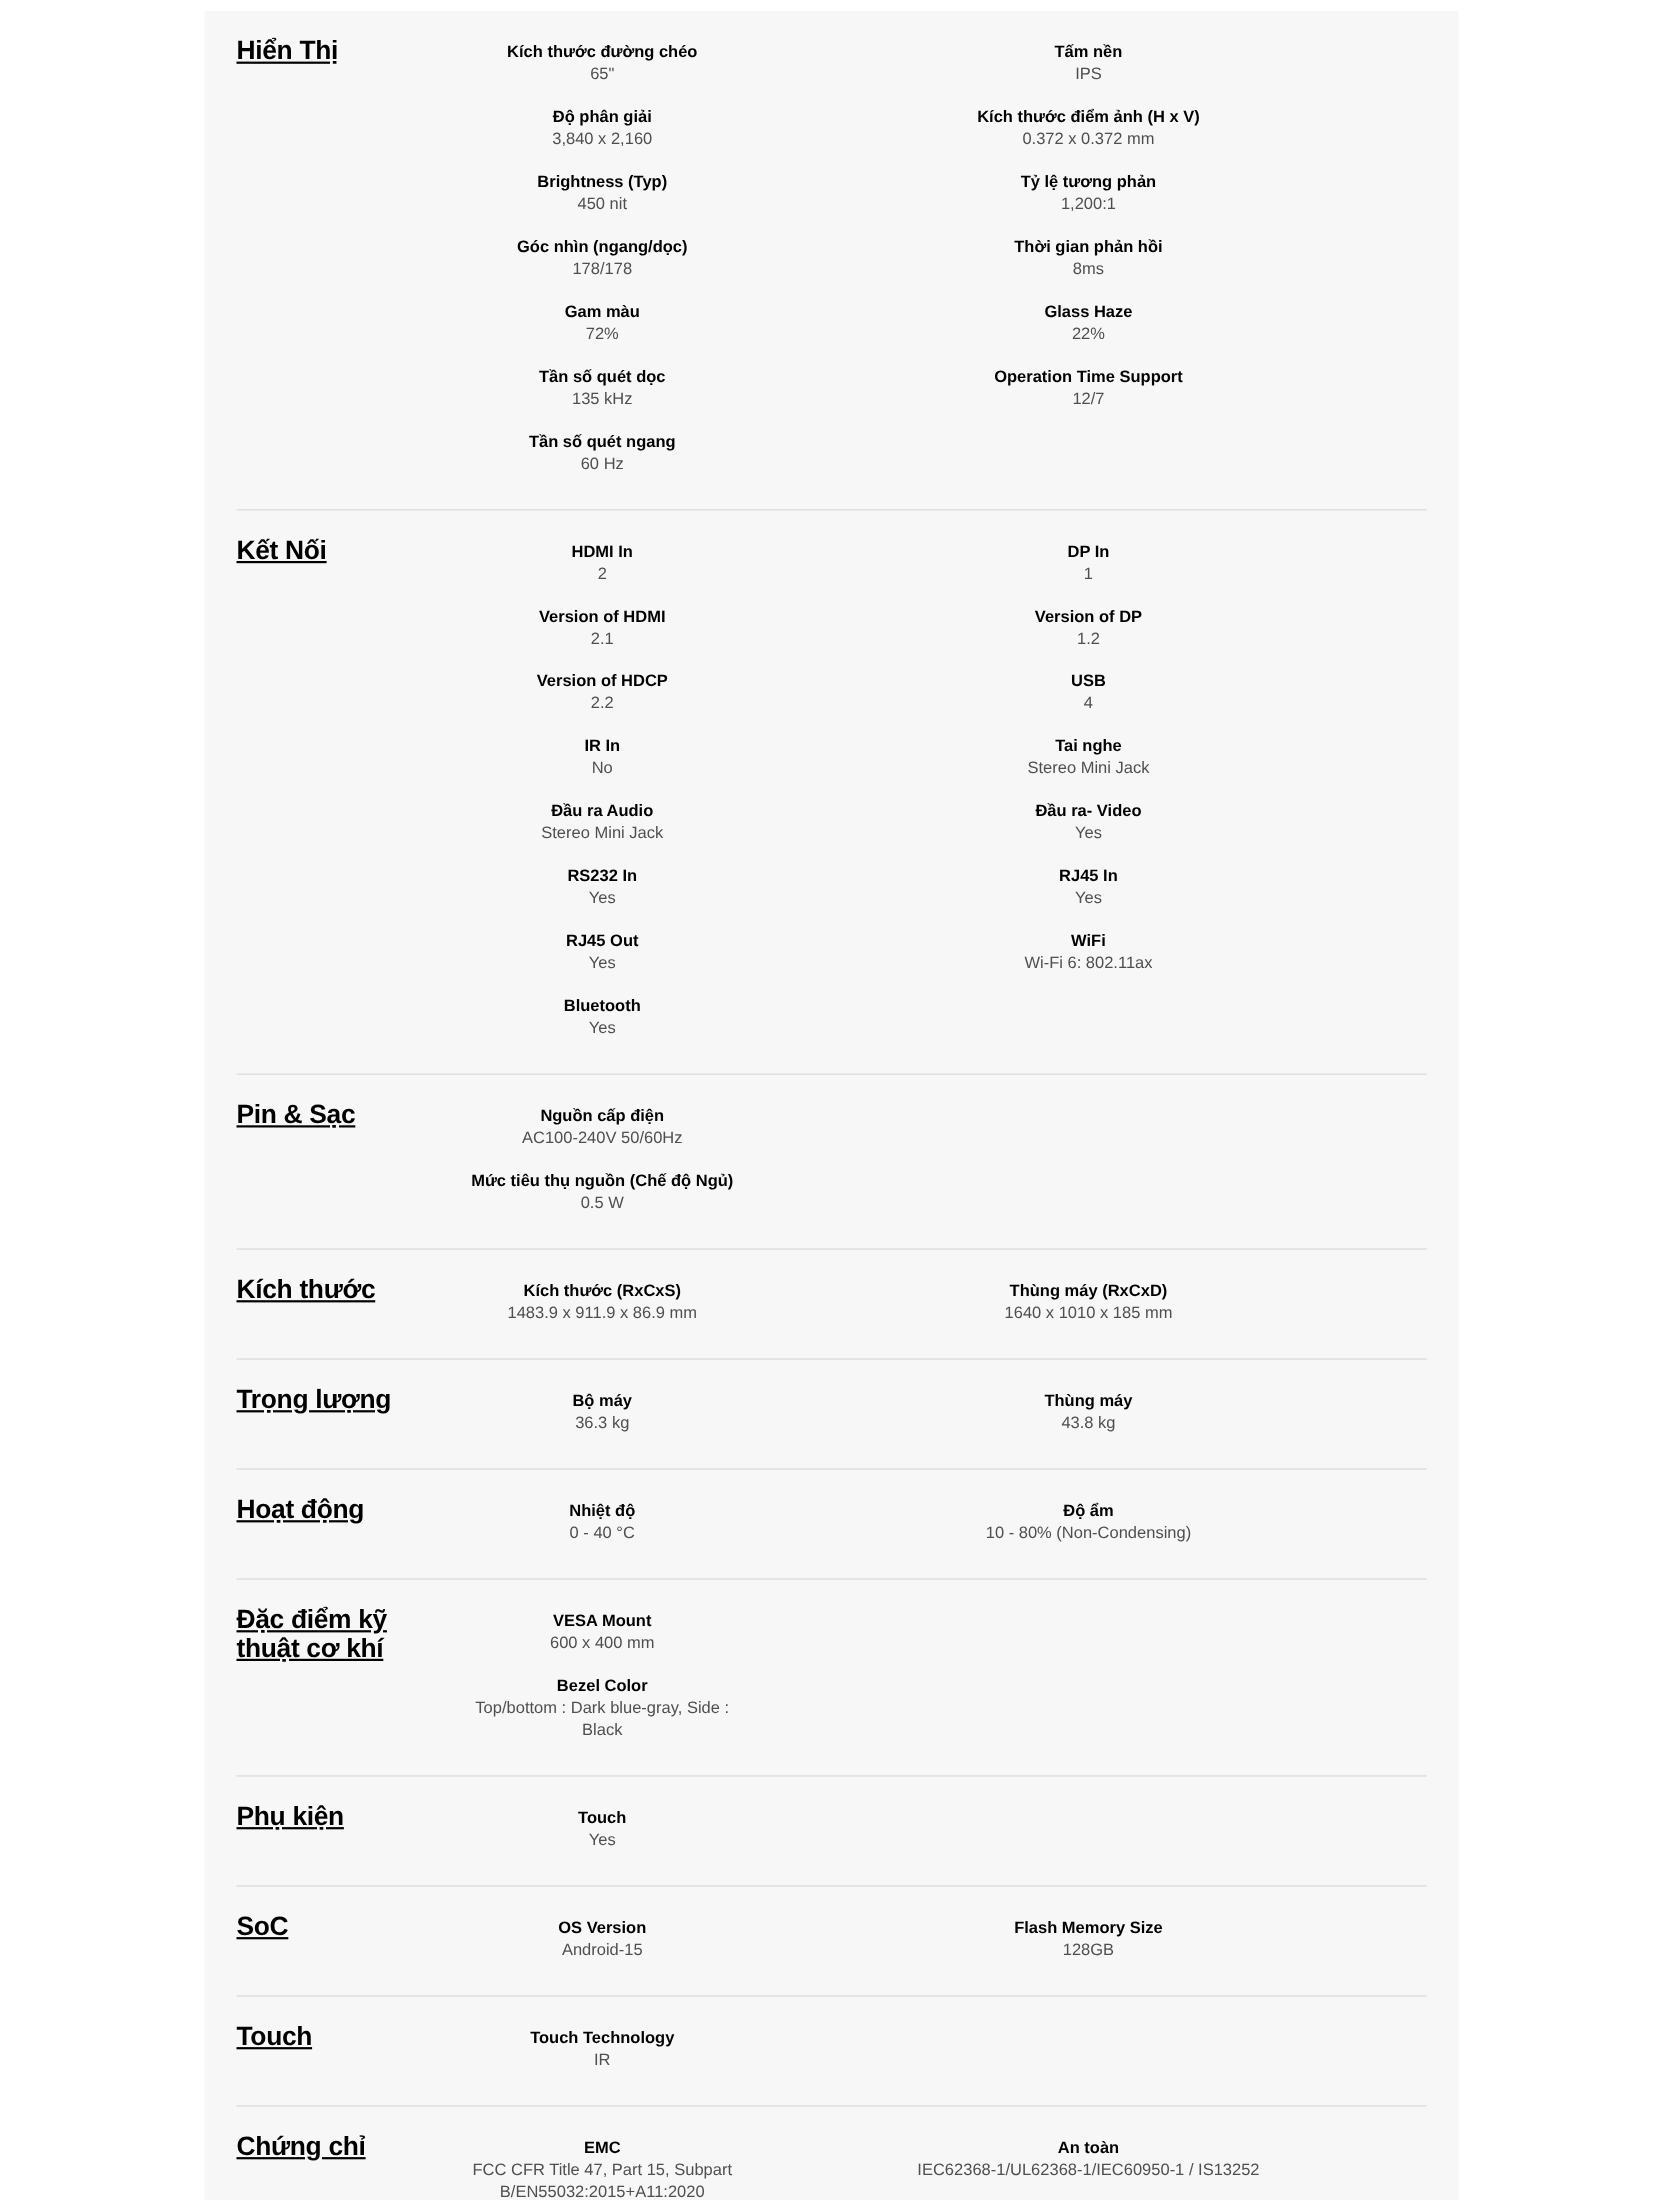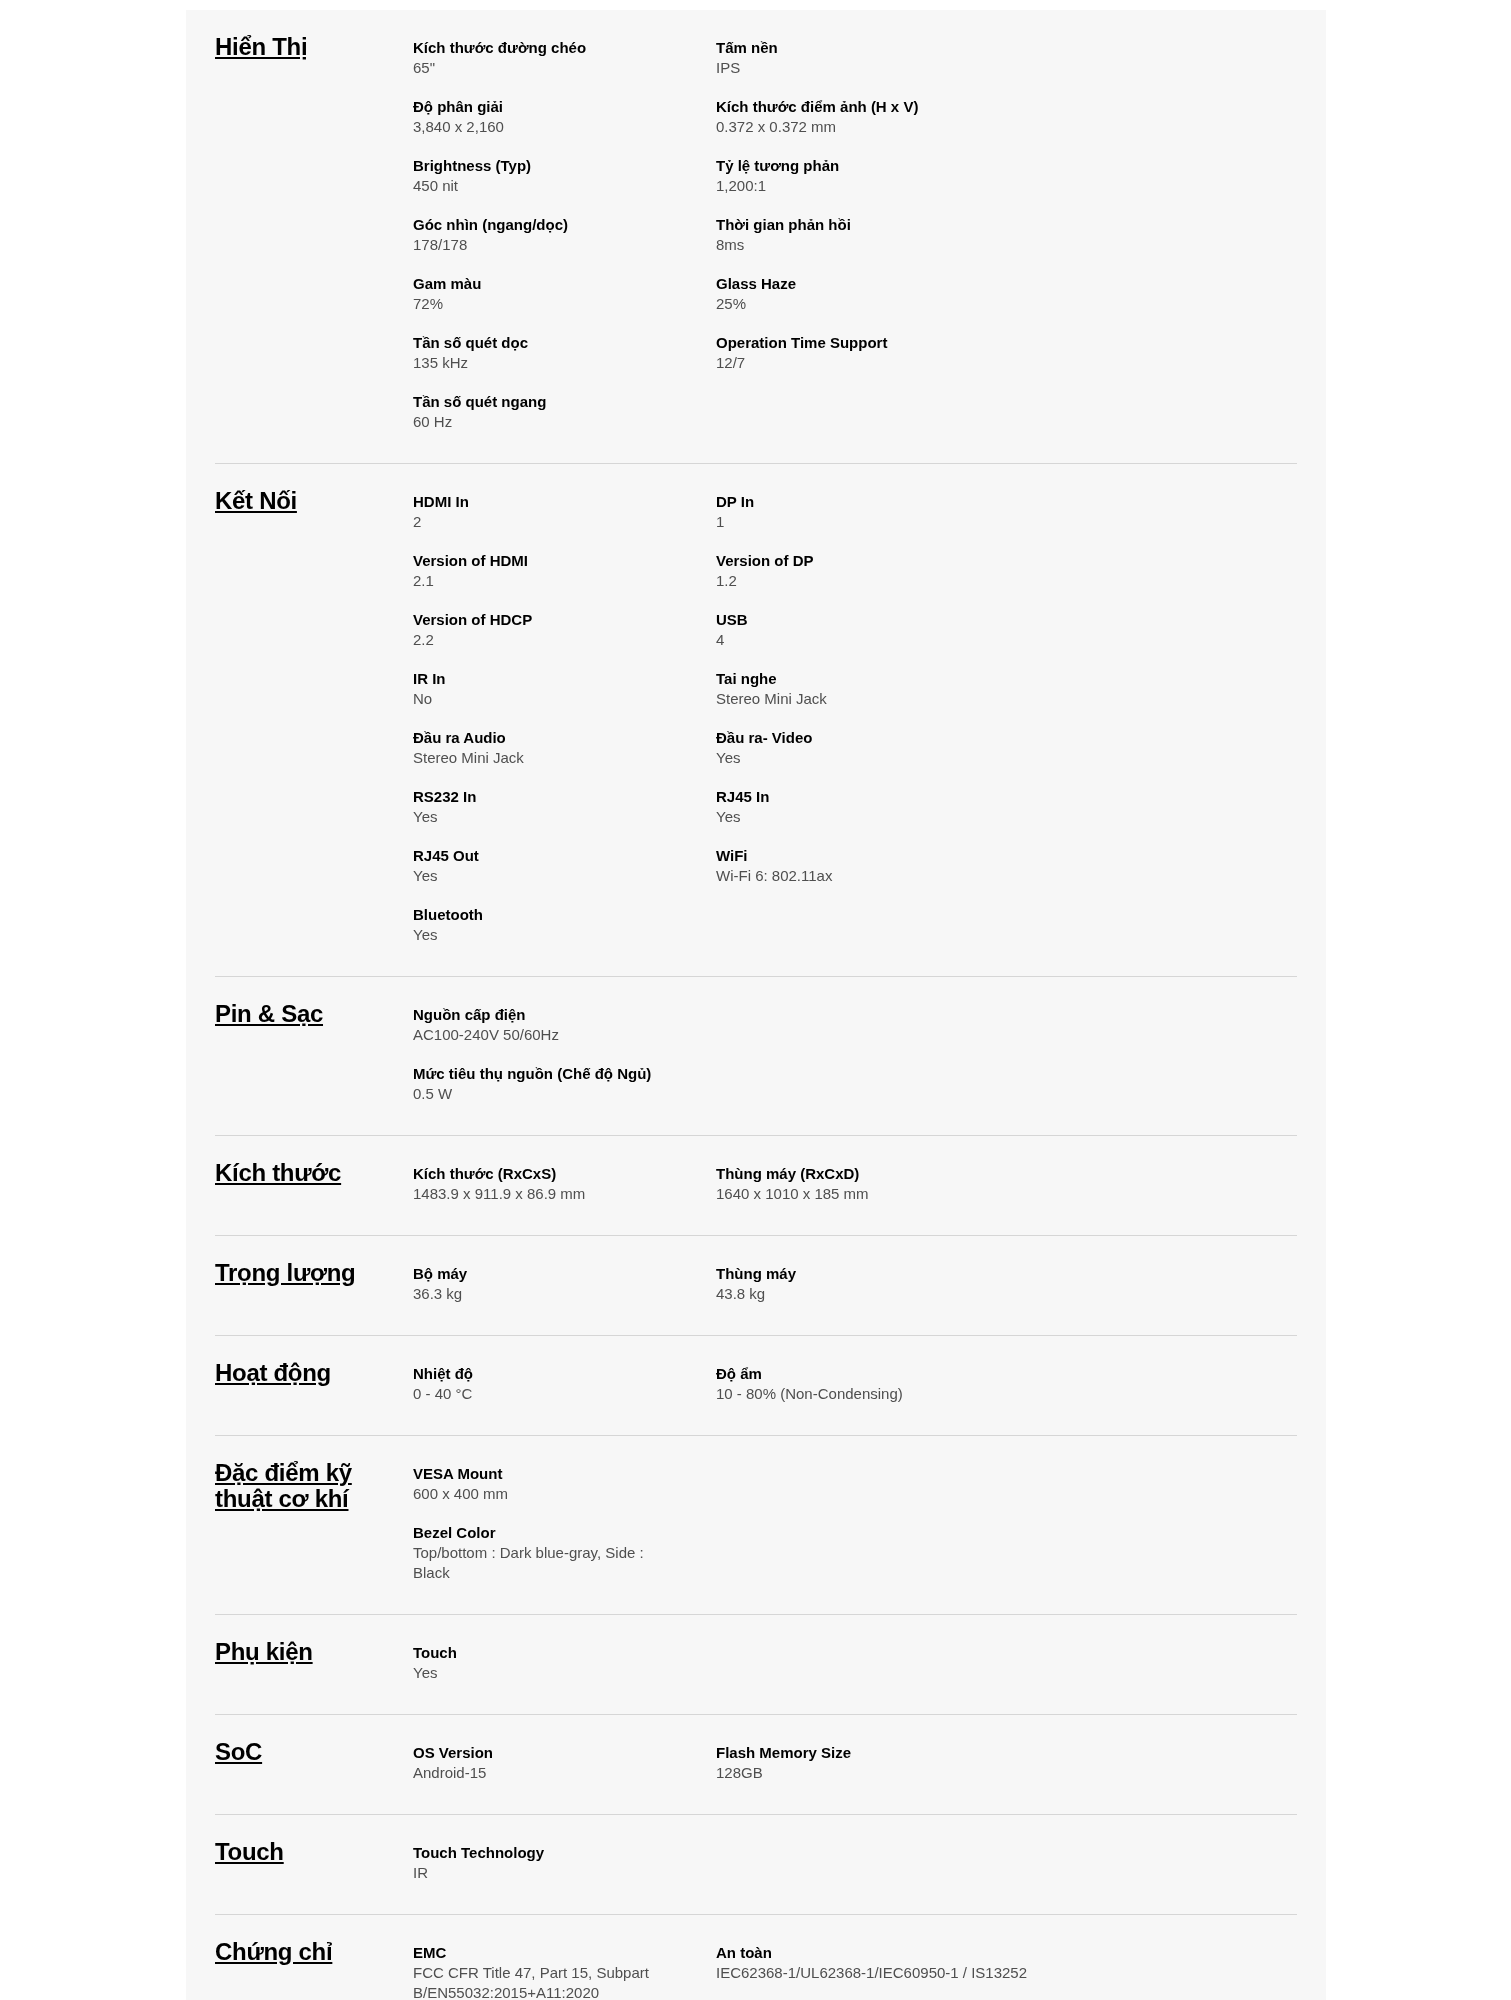--- a/index.html
+++ b/index.html
@@ -36,20 +36,21 @@
     line-height:26px;
     font-weight:700;
     color:var(--label);
     margin:-4px 0 0 0;
     letter-spacing:-0.3px;
     padding-right:14px;
     text-decoration:underline;
   }
   .spec-col{
     padding-right:34px;
+    text-align:center;
   }
   .spec-row{
     margin-bottom:19px;
   }
   .spec-label{
     font-size:15px;
     line-height:20px;
     font-weight:700;
     color:var(--label);
   }
@@ -107,21 +108,21 @@
         <div class="spec-row">
           <div class="spec-label">Tỷ lệ tương phản</div>
           <div class="spec-value">1,200:1</div>
         </div>
         <div class="spec-row">
           <div class="spec-label">Thời gian phản hồi</div>
           <div class="spec-value">8ms</div>
         </div>
         <div class="spec-row">
           <div class="spec-label">Glass Haze</div>
-          <div class="spec-value">25%</div>
+          <div class="spec-value">22%</div>
         </div>
         <div class="spec-row">
           <div class="spec-label">Operation Time Support</div>
           <div class="spec-value">12/7</div>
         </div>
       </div>
     </section>
     <section class="spec-section">
       <h2 class="sec-title">Kết Nối</h2>
       <div class="spec-col">

